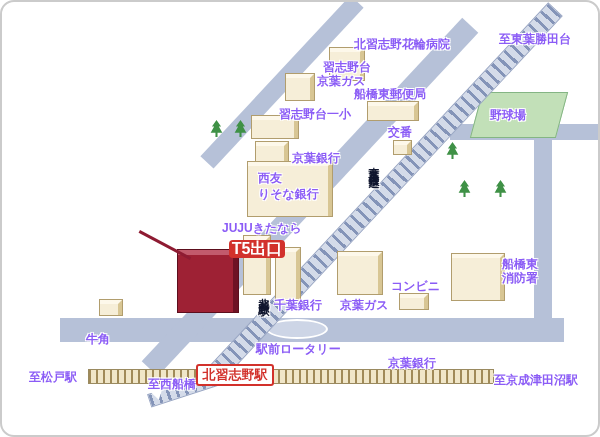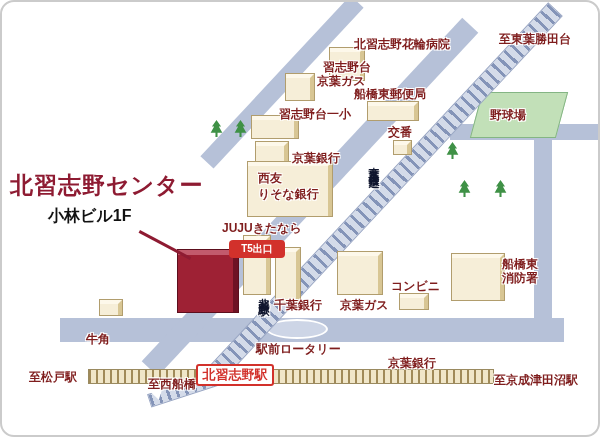--- a/index.html
+++ b/index.html
@@ -11,26 +11,26 @@
   .road{position:absolute;background:#b6c1d8;z-index:1;}
   .rail{position:absolute;z-index:2;box-sizing:border-box;}
   .rail-toyo{background:repeating-linear-gradient(90deg,#8494b8 0 3px,#d4dbe9 3px 9px);border:1px solid #9aa7c4;}
   .rail-sk{background:repeating-linear-gradient(90deg,#a08a58 0 2px,#f0e6c8 2px 7px);border:1px solid #9a8a60;}
   .bldg{position:absolute;background:#f6eed8;border-top:4px solid #fdf8ea;border-right:4px solid #d8c694;outline:1px solid #b19d6d;z-index:3;box-sizing:border-box;}
   .bldg.red{background:#9e2134;border-top:5px solid #c25a6c;border-right:5px solid #6e1224;outline:1px solid #5c0e1d;z-index:4;}
   .tree{position:absolute;width:13px;height:17px;background:#3f9146;z-index:4;
     clip-path:polygon(50% 0%,85% 38%,68% 38%,95% 75%,58% 75%,58% 100%,42% 100%,42% 75%,5% 75%,32% 38%,15% 38%);}
   .ballpark{position:absolute;left:474px;top:90px;width:86px;height:46px;background:#c2e0b8;border:1px solid #84b584;transform:skewX(-15deg);z-index:1;box-sizing:border-box;}
   .rotary{position:absolute;left:264px;top:317px;width:62px;height:20px;background:#cdd5e6;border:2px solid #fff;border-radius:50%;z-index:2;box-sizing:border-box;}
-  .lbl{position:absolute;font-size:12px;font-weight:bold;color:#7f1d1d;white-space:nowrap;line-height:1;z-index:6;
+  .lbl{position:absolute;font-size:12px;font-weight:bold;color:#8b5cf6;white-space:nowrap;line-height:1;z-index:6;
     text-shadow:1px 1px 0 #fff,-1px -1px 0 #fff,1px -1px 0 #fff,-1px 1px 0 #fff;text-align:right;}
   .vtext{position:absolute;writing-mode:vertical-rl;font-size:11px;font-weight:bold;color:#10162e;letter-spacing:2px;z-index:6;line-height:1;
     text-shadow:1px 1px 0 #fff,-1px -1px 0 #fff,1px -1px 0 #fff,-1px 1px 0 #fff;}
   .badge{position:absolute;left:227px;top:238px;width:56px;height:18px;background:#d2312b;color:#fff;
-    font-size:10px;font-weight:bold;display:flex;align-items:center;justify-content:center;border-radius:4px;z-index:6;}
+    font-size:16px;font-weight:bold;display:flex;align-items:center;justify-content:center;border-radius:4px;z-index:6;}
   .station-box{position:absolute;left:194px;top:362px;width:78px;height:22px;background:#fff;border:2px solid #d2312b;
     color:#d2312b;font-size:13px;font-weight:bold;display:flex;align-items:center;justify-content:center;
     z-index:7;box-sizing:border-box;border-radius:3px;white-space:nowrap;}
   .title{position:absolute;left:8px;top:168px;font-size:23px;font-weight:bold;color:#8e1b32;letter-spacing:1px;z-index:6;white-space:nowrap;}
   .subtitle{position:absolute;left:46px;top:204px;font-size:16px;font-weight:bold;color:#111;z-index:6;white-space:nowrap;}
   .leader{position:absolute;left:138px;top:228px;width:58px;height:3px;background:#8e1b32;transform:rotate(28deg);transform-origin:left top;z-index:5;}
   .arrow-sw{position:absolute;left:146px;top:384px;width:0;height:0;border-top:6px solid transparent;border-bottom:6px solid transparent;border-right:13px solid #fff;transform:rotate(18deg);z-index:6;}
 </style>
 </head>
 <body>
@@ -66,22 +66,20 @@
   <div class="bldg" style="left:98px;top:298px;width:22px;height:15px;"></div>
   <div class="bldg red" style="left:176px;top:248px;width:60px;height:62px;"></div>
 
   <div class="tree" style="left:208px;top:118px;"></div>
   <div class="tree" style="left:232px;top:118px;"></div>
   <div class="tree" style="left:444px;top:140px;"></div>
   <div class="tree" style="left:456px;top:178px;"></div>
   <div class="tree" style="left:492px;top:178px;"></div>
 
   <div class="leader"></div>
-  <div class="title">北習志野センター</div>
-  <div class="subtitle">小林ビル1F</div>
 
   <span class="lbl" style="left:352px;top:36px;">北習志野花輪病院</span>
   <span class="lbl" style="left:497px;top:31px;">至東葉勝田台</span>
   <span class="lbl" style="left:321px;top:59px;">習志野台</span>
   <span class="lbl" style="left:315px;top:73px;">京葉ガス</span>
   <span class="lbl" style="left:352px;top:86px;">船橋東郵便局</span>
   <span class="lbl" style="left:277px;top:106px;">習志野台一小</span>
   <span class="lbl" style="left:386px;top:124px;">交番</span>
   <span class="lbl" style="left:488px;top:107px;">野球場</span>
   <span class="lbl" style="left:290px;top:150px;">京葉銀行</span>

